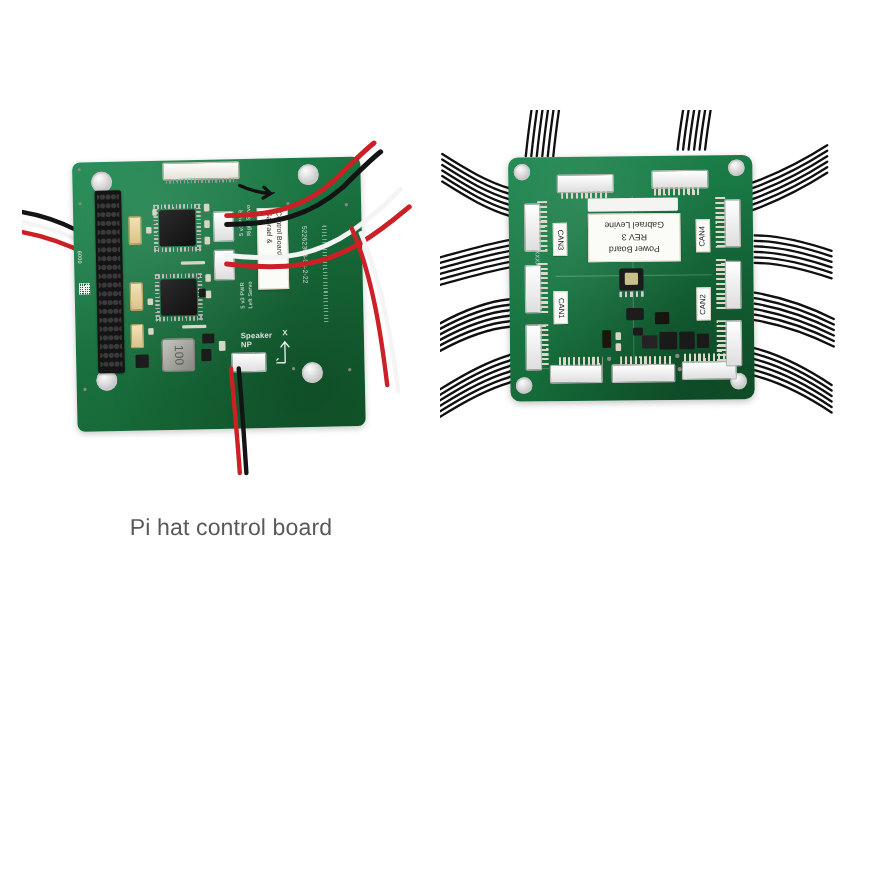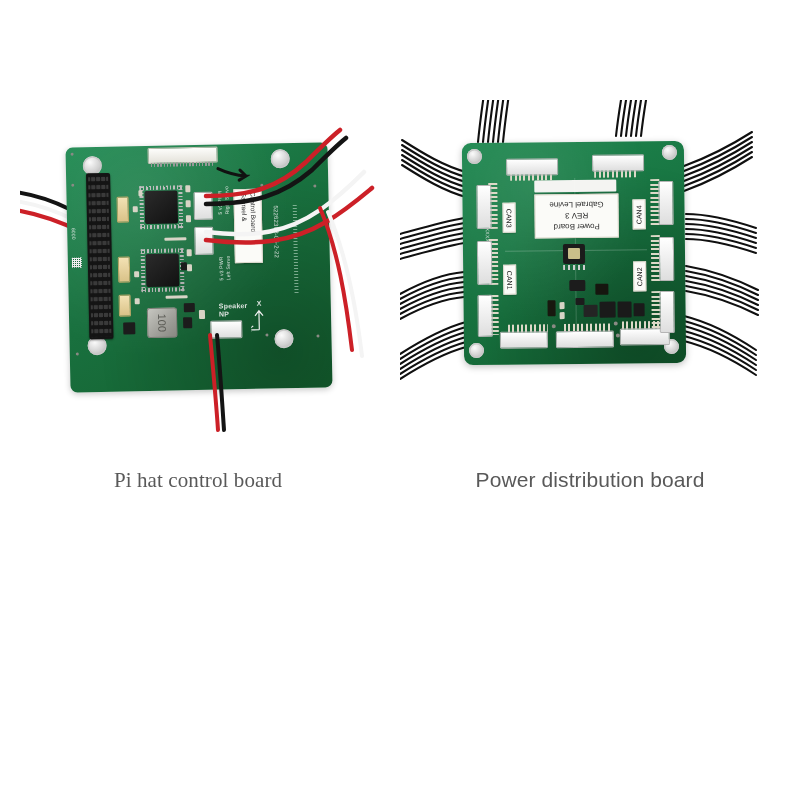--- a/index.html
+++ b/index.html
@@ -29,21 +29,21 @@
   
   .caption {
     position: absolute;
     top: 468px;
     font-size: 21px;
     color: #595959;
     text-align: center;
     letter-spacing: .1px;
     white-space: nowrap;
   }
-  #cap-left  { left: 8px;  width: 380px; font-family: Liberation Serif, serif; }
+  #cap-left  { left: 20px;  width: 380px; }
   #cap-right { left: 400px; width: 380px; }
 
   
   .title {
     position: absolute;
     left: 0; top: 637px;
     width: 800px;
     text-align: center;
     font-size: 36px;
     font-weight: normal;
@@ -482,16 +482,15 @@
 
         <div class="smd gy" style="left:88px; top:182px;width:4px;height:4px;border-radius:50%"></div>
         <div class="smd gy" style="left:150px;top:180px;width:4px;height:4px;border-radius:50%"></div>
         <div class="smd gy" style="left:152px;top:192px;width:4px;height:4px;border-radius:50%"></div>
       </div>
 
     </div>
   </div>
 
   <div class="caption" id="cap-left">Pi hat control board</div>
-  <div class="caption" id="cap-right">Power distribution board</div>
 
 
 </div>
 
 </body></html>

